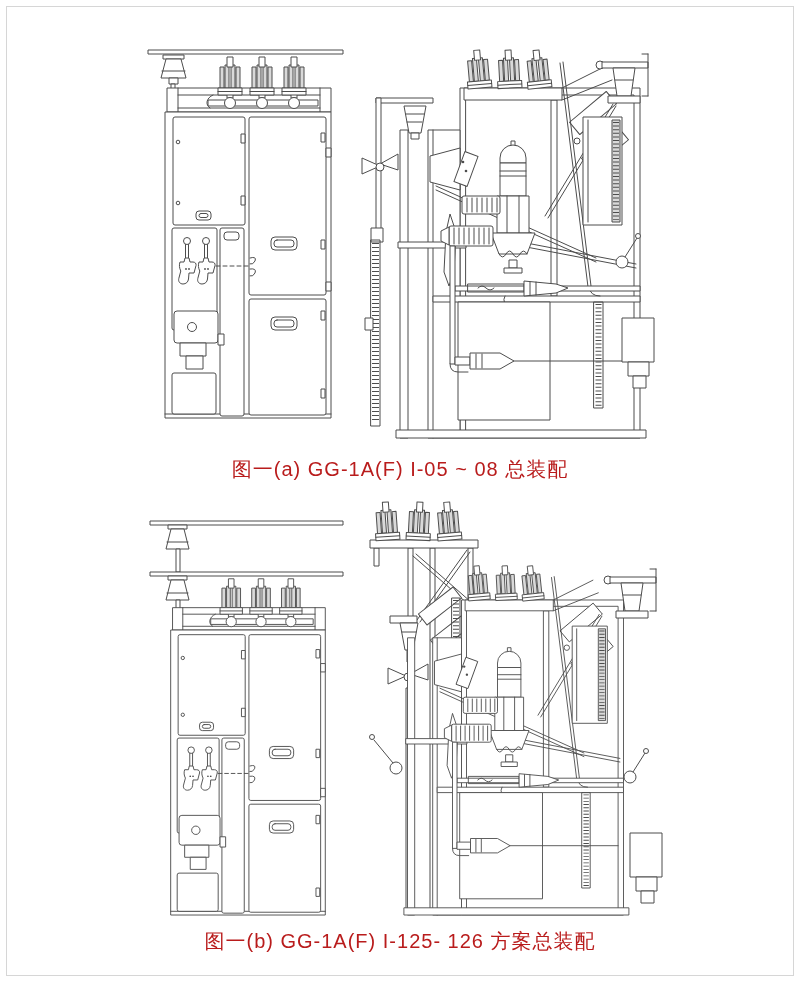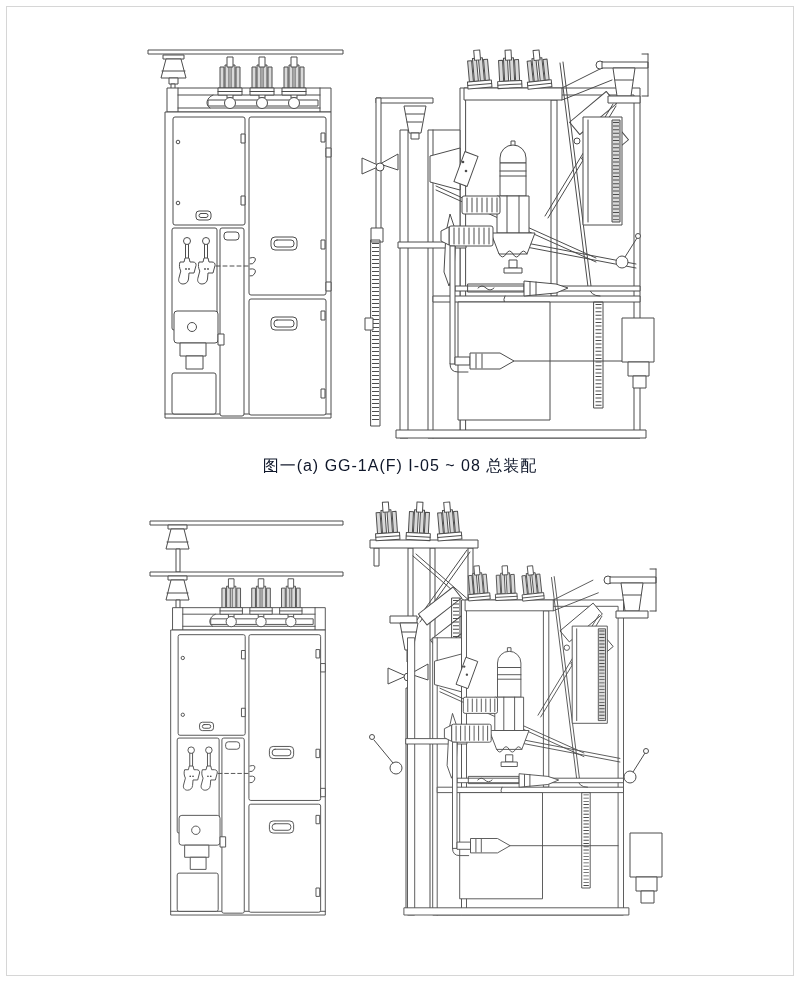--- a/index.html
+++ b/index.html
@@ -1,21 +1,21 @@
 <!DOCTYPE html>
 <html><head>
 <meta charset="utf-8">
 <style>
   html,body{margin:0;padding:0;background:#ffffff;}
   #page{position:relative;width:800px;height:982px;background:#ffffff;overflow:hidden;
         font-family:"Liberation Sans","DejaVu Sans",sans-serif;}
   .page-border{position:absolute;left:6px;top:6px;right:6px;bottom:6px;
         border:1.5px solid #d6d6d6;pointer-events:none;}
   .caption{position:absolute;left:0;width:100%;text-align:center;
-        font-size:16px;letter-spacing:1px;color:#0f172a;}
+        font-size:20px;letter-spacing:1px;color:#b91c1c;}
   svg{position:absolute;left:0;top:0;}
   .st{stroke:#4d4d4d;stroke-width:1;fill:none;stroke-linejoin:round;stroke-linecap:round;}
   .sw{stroke:#4d4d4d;stroke-width:1;fill:#ffffff;stroke-linejoin:round;}
   .sg{stroke:#4d4d4d;stroke-width:1;fill:#d9d9d9;stroke-linejoin:round;}
   .dash{stroke-dasharray:4 3;}
   .tkL{stroke:#4d4d4d;stroke-width:7;stroke-dasharray:1 3;fill:none;}
   .tkS{stroke:#4d4d4d;stroke-width:6;stroke-dasharray:1 2.6;fill:none;}
 </style>
 </head>
 <body>
@@ -331,13 +331,14 @@
             <circle class="sw" cx="372" cy="737" r="2.5"></circle>
           </g>
         </g>
         <use href="#cabinet-side" transform="translate(47.5,520.8) scale(0.9)"></use>
         <use href="#right-externals" transform="translate(8,515)"></use>
       </g>
     </g>
   </svg>
 
   <div class="caption" style="top:456px">图一(a) GG-1A(F) I-05 ~ 08 总装配</div>
+  <div class="caption" style="top:928px">图一(b) GG-1A(F) I-125- 126 方案总装配</div>
 </div>
 
 </body></html>

